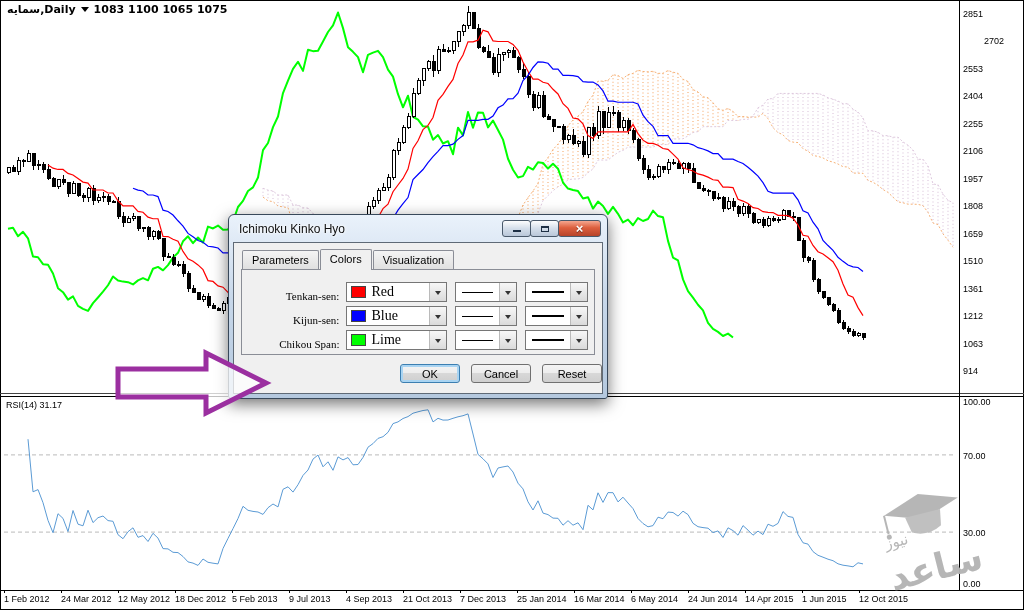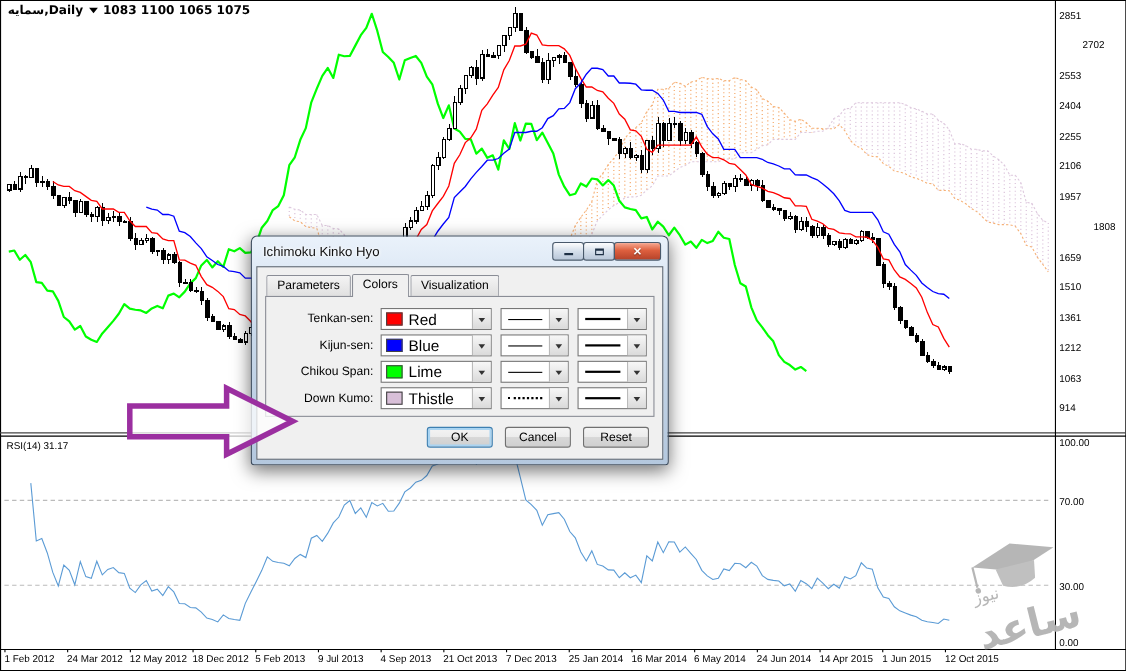--- a/index.html
+++ b/index.html
@@ -32,36 +32,36 @@
   .wbtn.close{width:43px;background:linear-gradient(#f5a68f,#dd5f3e 45%,#b6432a);}
   .glyph-min{width:8px;height:0;border-bottom:2px solid #1e3045;margin-top:5px;}
   .glyph-max{width:8px;height:6px;box-sizing:border-box;border:1px solid #1e3045;border-top-width:2px;}
   .glyph-x{color:#fff;font-size:13px;font-weight:bold;line-height:15px;text-shadow:0 1px 1px rgba(0,0,0,.45);}
   .dlg-body{background:#f0f0f0;border:1px solid #5f6a76;padding-bottom:10px;}
   .tabs{display:flex;padding:5px 0 0 8px;position:relative;}
   .tab{font-size:11px;padding:3px 9px;border:1px solid #8a8d96;border-bottom:none;border-radius:2px 2px 0 0;
     background:linear-gradient(#f4f4f4,#dedede);margin-right:1px;position:relative;top:2px;}
   .tab.active{background:#f0f0f0;top:1px;padding-bottom:5px;z-index:2;}
   .tabpanel{border:1px solid #8a8d96;margin:0 7px;padding:8px 6px 4px 2px;background:#f0f0f0;position:relative;}
-  .crow{display:flex;align-items:center;height:24px;padding-left:2px;}
+  .crow{display:flex;align-items:flex-end;height:24px;padding-left:2px;font-family:Liberation Serif, serif;}
   .clabel{width:100px;text-align:right;margin-right:7px;font-size:11px;}
   .combo{height:20px;background:#fff;border:1px solid #767676;display:flex;align-items:center;box-sizing:border-box;}
   .ccolor{width:107px;margin-right:8px;}
   .cstyle{width:67px;margin-right:8px;}
   .cwidth{width:67px;}
   .swatch{width:13px;height:10px;border:1px solid #444;margin:0 5px 0 4px;flex:none;}
   .ctext{font-size:14px;white-space:nowrap;}
   .dd{margin-left:auto;width:16px;align-self:stretch;flex:none;
     background:linear-gradient(#f7f7f7,#dadada);border-left:1px solid #bababa;
     display:flex;align-items:center;justify-content:center;}
   .dd::after{content:"";width:0;height:0;border:3px solid transparent;border-top:4px solid #333;margin-top:4px;}
   [data-name="style-sample"],[data-name="width-sample"]{flex:1;height:0;border-top:1px solid #000;margin:0 6px;}
   [data-name="style-sample"].dotted{border-top:2px dotted #000;}
   [data-name="width-sample"]{border-top-width:2px;}
-  .btnrow{display:flex;justify-content:flex-end;margin-top:9px;padding-right:12px;}
+  .btnrow{display:flex;justify-content:flex-end;margin-top:9px;padding-right:0;}
   .btn{width:60px;height:19px;margin-left:11px;font-family:"Liberation Sans",sans-serif;font-size:11px;
     border:1px solid #707070;border-radius:3px;
     background:linear-gradient(#f4f4f4,#ececec 50%,#d8d8d8 50%,#cfcfcf);}
   .btn.ok{border-color:#3c7fb1;box-shadow:0 0 0 2px #a9d4f2 inset;}
 
   .arrow-layer{position:absolute;left:0;top:0;z-index:20;pointer-events:none;}
   .watermark{position:absolute;right:12px;bottom:8px;z-index:3;opacity:.95;}
 </style>
 </head>
 <body>
@@ -595,21 +595,21 @@
   <div class="rsi-label" data-name="rsi-indicator-label">RSI(14) 31.17</div>
 
   <div class="price-axis" data-name="price-axis">
       <div class="axlabel" data-name="price-axis-label" style="top: 9px;">2851</div>
       <div class="axlabel" data-name="price-axis-label" style="top: 36.4615px; margin-left: 21px;">2702</div>
       <div class="axlabel" data-name="price-axis-label" style="top: 63.9231px;">2553</div>
       <div class="axlabel" data-name="price-axis-label" style="top: 91.3846px;">2404</div>
       <div class="axlabel" data-name="price-axis-label" style="top: 118.846px;">2255</div>
       <div class="axlabel" data-name="price-axis-label" style="top: 146.308px;">2106</div>
       <div class="axlabel" data-name="price-axis-label" style="top: 173.769px;">1957</div>
-      <div class="axlabel" data-name="price-axis-label" style="top: 201.231px; margin-left: 31px;">1808</div>
+      <div class="axlabel" data-name="price-axis-label" style="top: 201.231px;">1808</div>
       <div class="axlabel" data-name="price-axis-label" style="top: 228.692px;">1659</div>
       <div class="axlabel" data-name="price-axis-label" style="top: 256.154px;">1510</div>
       <div class="axlabel" data-name="price-axis-label" style="top: 283.615px;">1361</div>
       <div class="axlabel" data-name="price-axis-label" style="top: 311.077px;">1212</div>
       <div class="axlabel" data-name="price-axis-label" style="top: 338.538px;">1063</div>
       <div class="axlabel" data-name="price-axis-label" style="top: 366px;">914</div>
       <div class="axlabel" data-name="rsi-level-label" style="top: 397px;">100.00</div>
       <div class="axlabel" data-name="rsi-level-label" style="top: 450.9px;">70.00</div>
       <div class="axlabel" data-name="rsi-level-label" style="top: 528.1px;">30.00</div>
       <div class="axlabel" data-name="rsi-level-label" style="top: 579px;">0.00</div>
@@ -701,36 +701,20 @@
             <span data-name="style-sample" class="solid"></span>
             <span class="dd" data-name="dropdown-arrow-icon"></span>
           </span>
           <span class="combo cwidth" data-name="chikou-span-width-select">
             <span data-name="width-sample"></span>
             <span class="dd" data-name="dropdown-arrow-icon"></span>
           </span>
         </div>
 
 
-        <div class="crow" data-name="down-kumo-row">
-          <span class="clabel" data-name="row-label">Down Kumo:</span>
-          <span class="combo ccolor" data-name="down-kumo-color-select">
-            <span class="swatch" data-name="color-swatch" style="background: rgb(216, 191, 216);"></span>
-            <span class="ctext" data-name="color-name">Thistle</span>
-            <span class="dd" data-name="dropdown-arrow-icon"></span>
-          </span>
-          <span class="combo cstyle" data-name="down-kumo-style-select">
-            <span data-name="style-sample" class="dotted"></span>
-            <span class="dd" data-name="dropdown-arrow-icon"></span>
-          </span>
-          <span class="combo cwidth" data-name="down-kumo-width-select">
-            <span data-name="width-sample"></span>
-            <span class="dd" data-name="dropdown-arrow-icon"></span>
-          </span>
-        </div>
 
       </div>
       <div class="btnrow" data-name="dialog-buttons">
         <button class="btn ok" data-name="ok-button">OK</button>
         <button class="btn" data-name="cancel-button">Cancel</button>
         <button class="btn" data-name="reset-button">Reset</button>
       </div>
     </div>
   </div>
 

